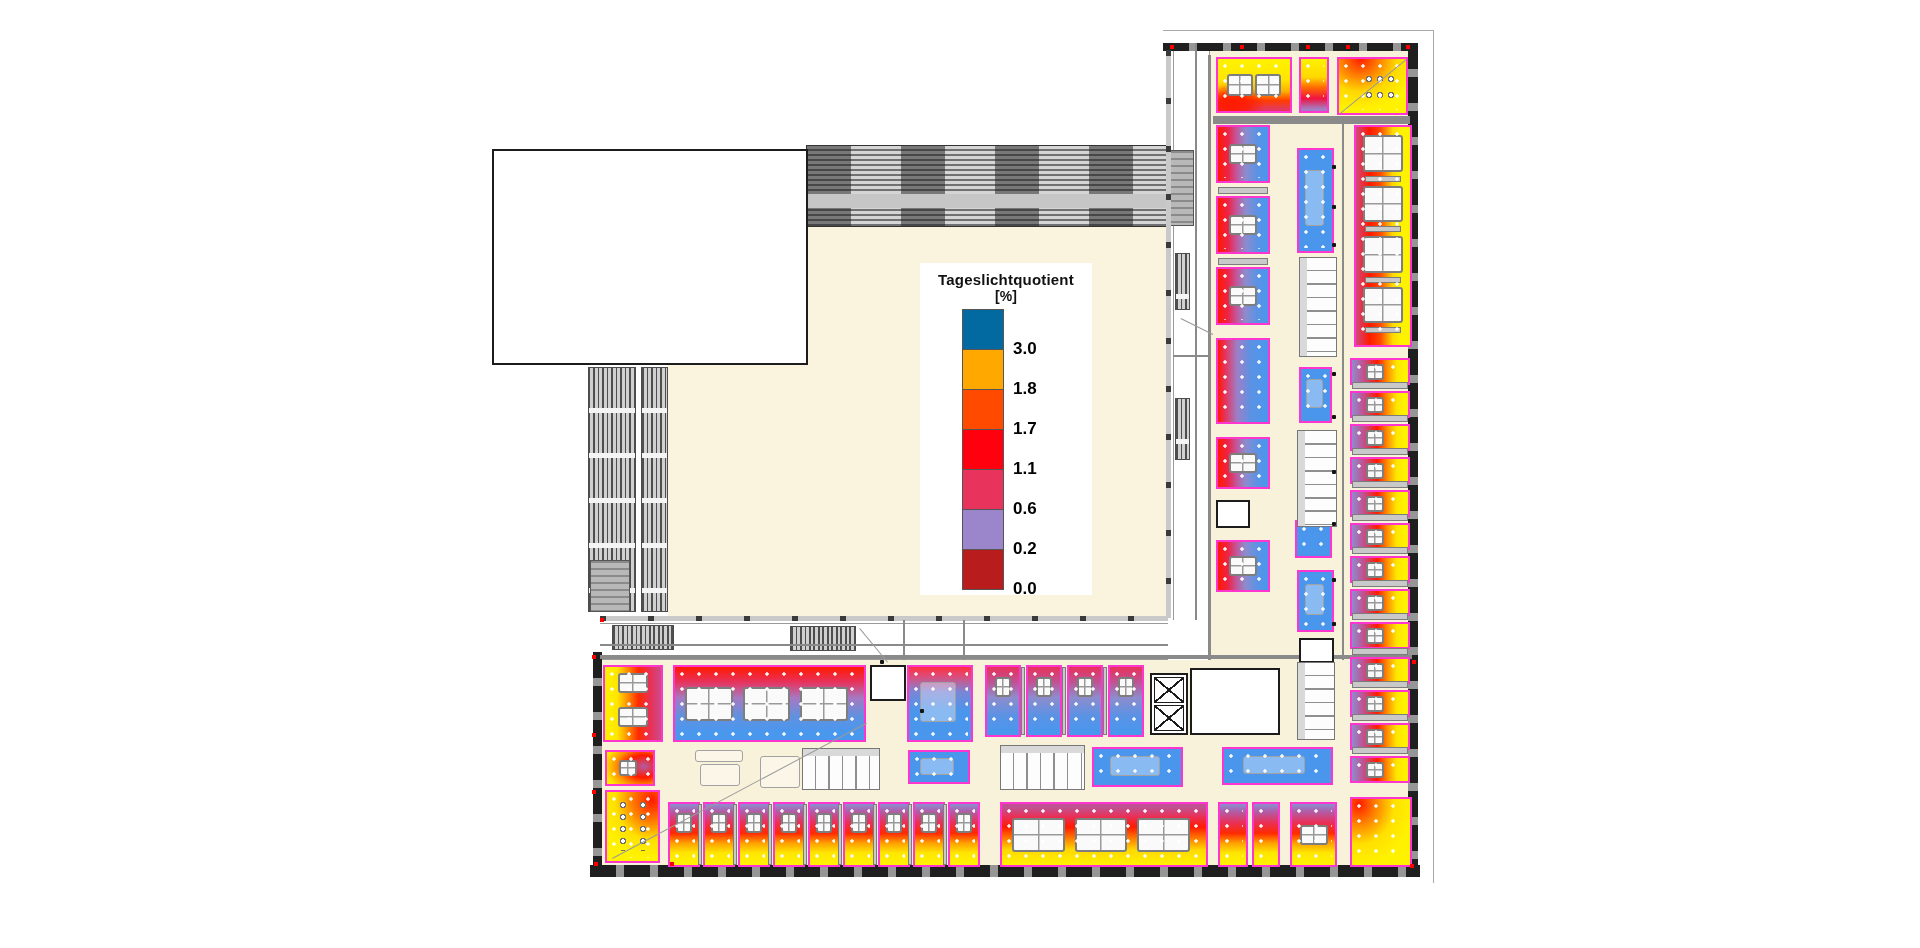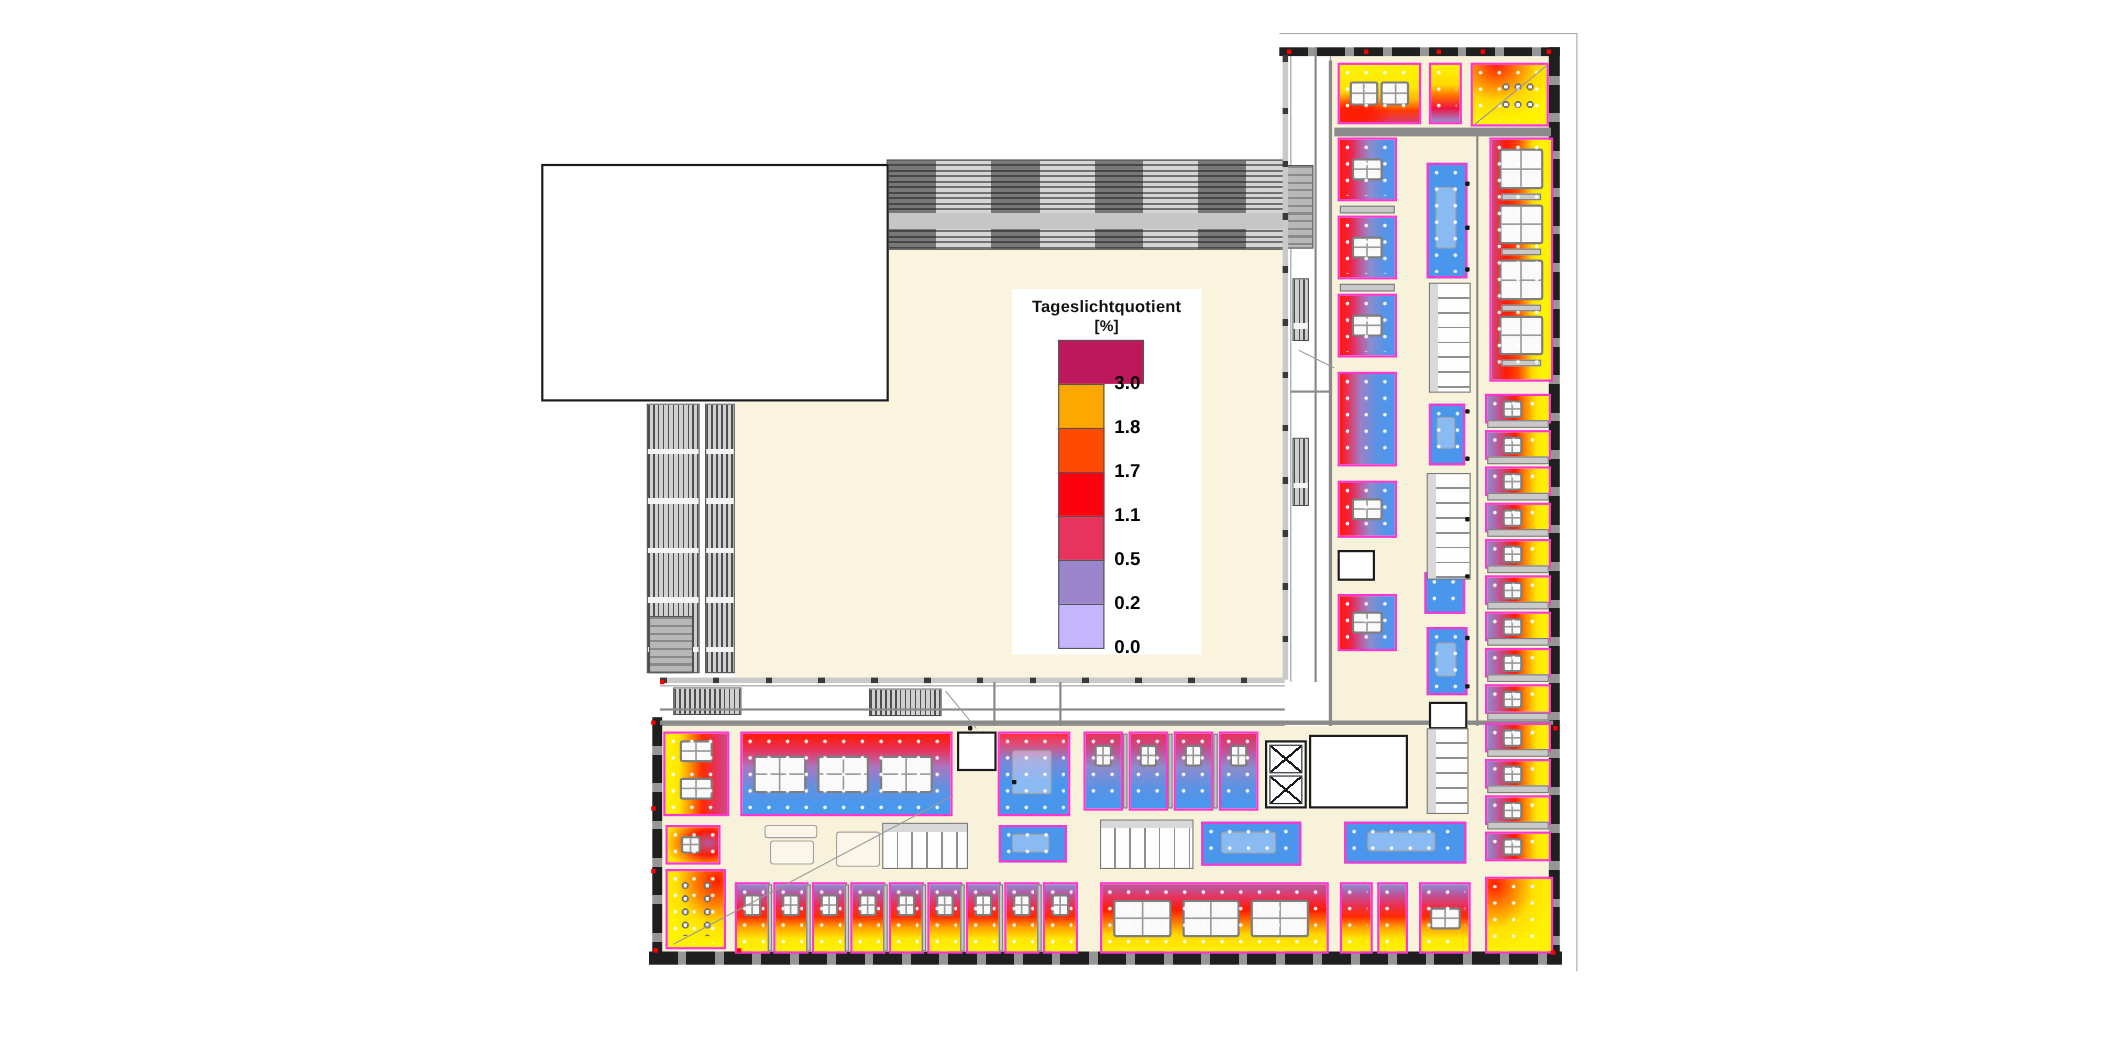--- a/index.html
+++ b/index.html
@@ -351,36 +351,36 @@
       <div class="abs bdot" style="left: 1332px; top: 578px; width: 4px; height: 4px;"></div>
       <div class="abs bdot" style="left: 1332px; top: 622px; width: 4px; height: 4px;"></div>
       <div class="abs bdot" style="left: 920px; top: 709px; width: 4px; height: 4px;"></div>
       <div class="abs bdot" style="left: 880px; top: 660px; width: 4px; height: 4px;"></div>
     </div>
 
   <div class="legend abs" id="legend" style="left: 920px; top: 263px; width: 172px; height: 332px;">
     <div class="legend-title">Tageslichtquotient</div>
     <div class="legend-unit">[%]</div>
     <div class="legend-bar" id="legend-bar">
-        <div class="lrow" style="background: #be185d; padding-left: 36px;">
+        <div class="lrow" style="background: #0369a1;">
           <div class="llabel">3.0</div>
         </div>
         <div class="lrow" style="background: rgb(255, 169, 0);">
           <div class="llabel">1.8</div>
         </div>
         <div class="lrow" style="background: rgb(255, 74, 0);">
           <div class="llabel">1.7</div>
         </div>
         <div class="lrow" style="background: rgb(255, 0, 15);">
           <div class="llabel">1.1</div>
         </div>
         <div class="lrow" style="background: rgb(232, 51, 92);">
-          <div class="llabel">0.5</div>
+          <div class="llabel">0.6</div>
         </div>
         <div class="lrow" style="background: rgb(155, 133, 203);">
           <div class="llabel">0.2</div>
         </div>
-        <div class="lrow" style="background: #c4b5fd;">
+        <div class="lrow" style="background: #b91c1c;">
           <div class="llabel">0.0</div>
         </div>
       </div>
   </div>
 </div>
 
 </body></html>

